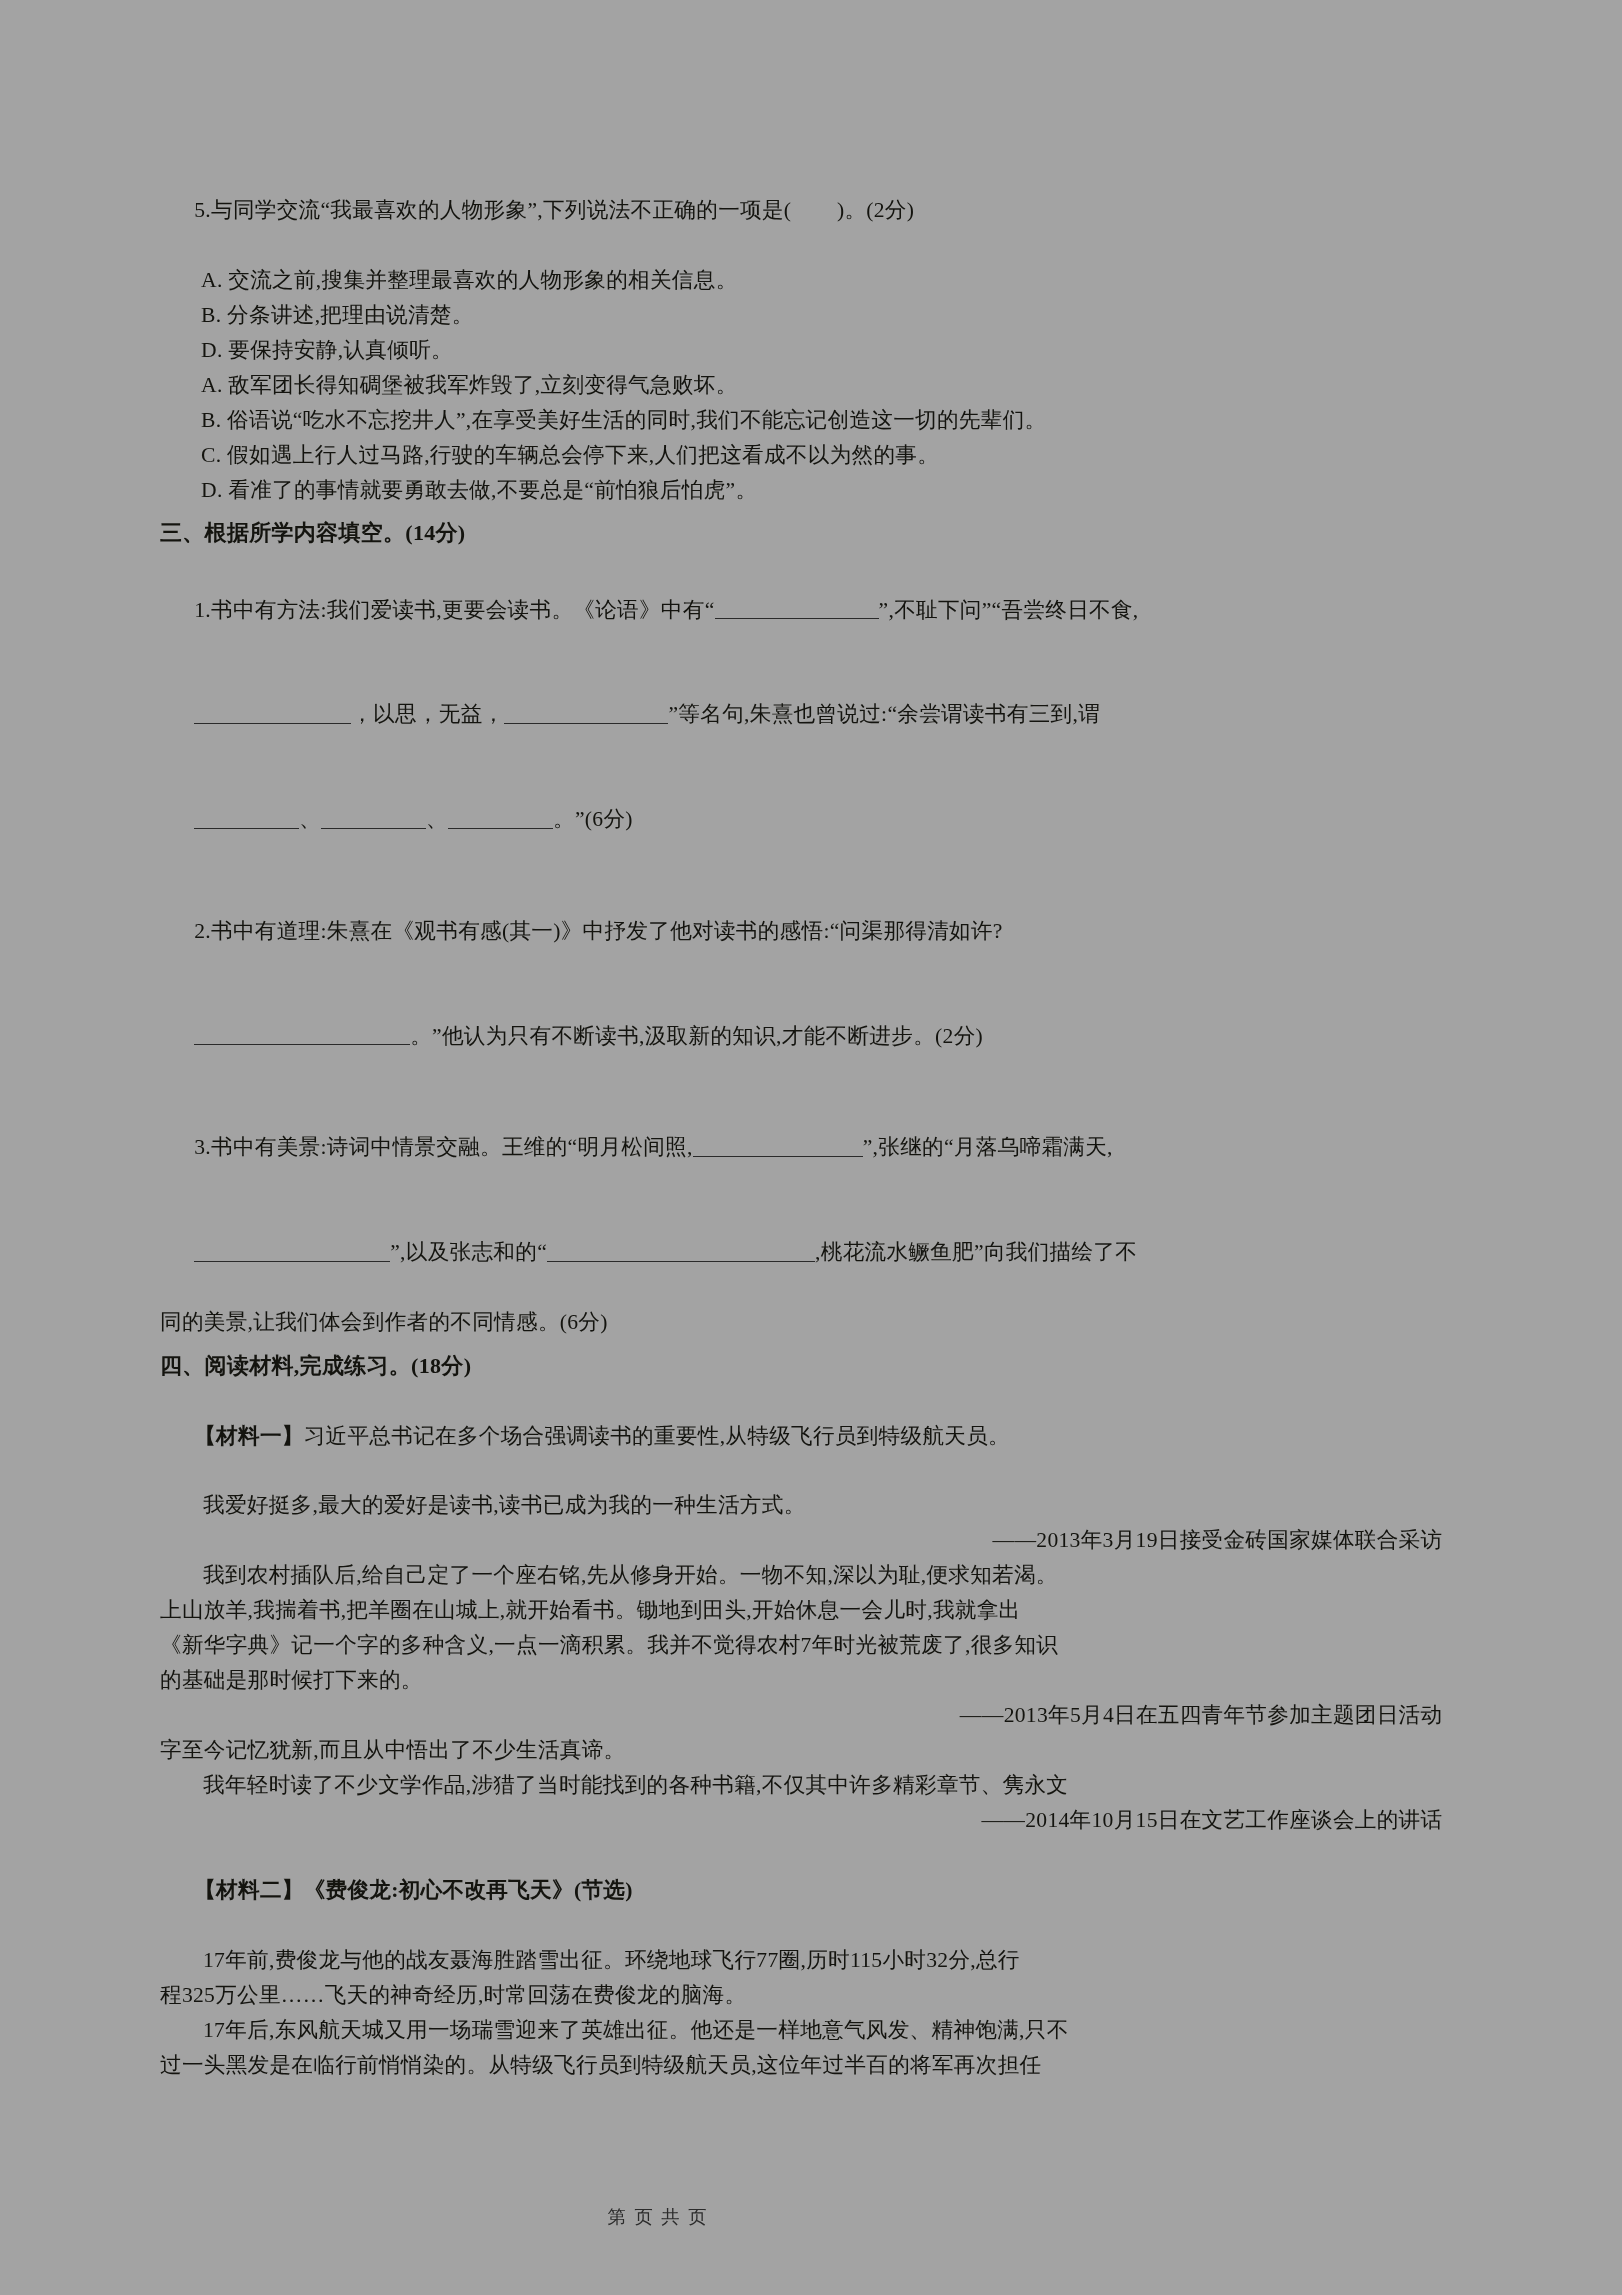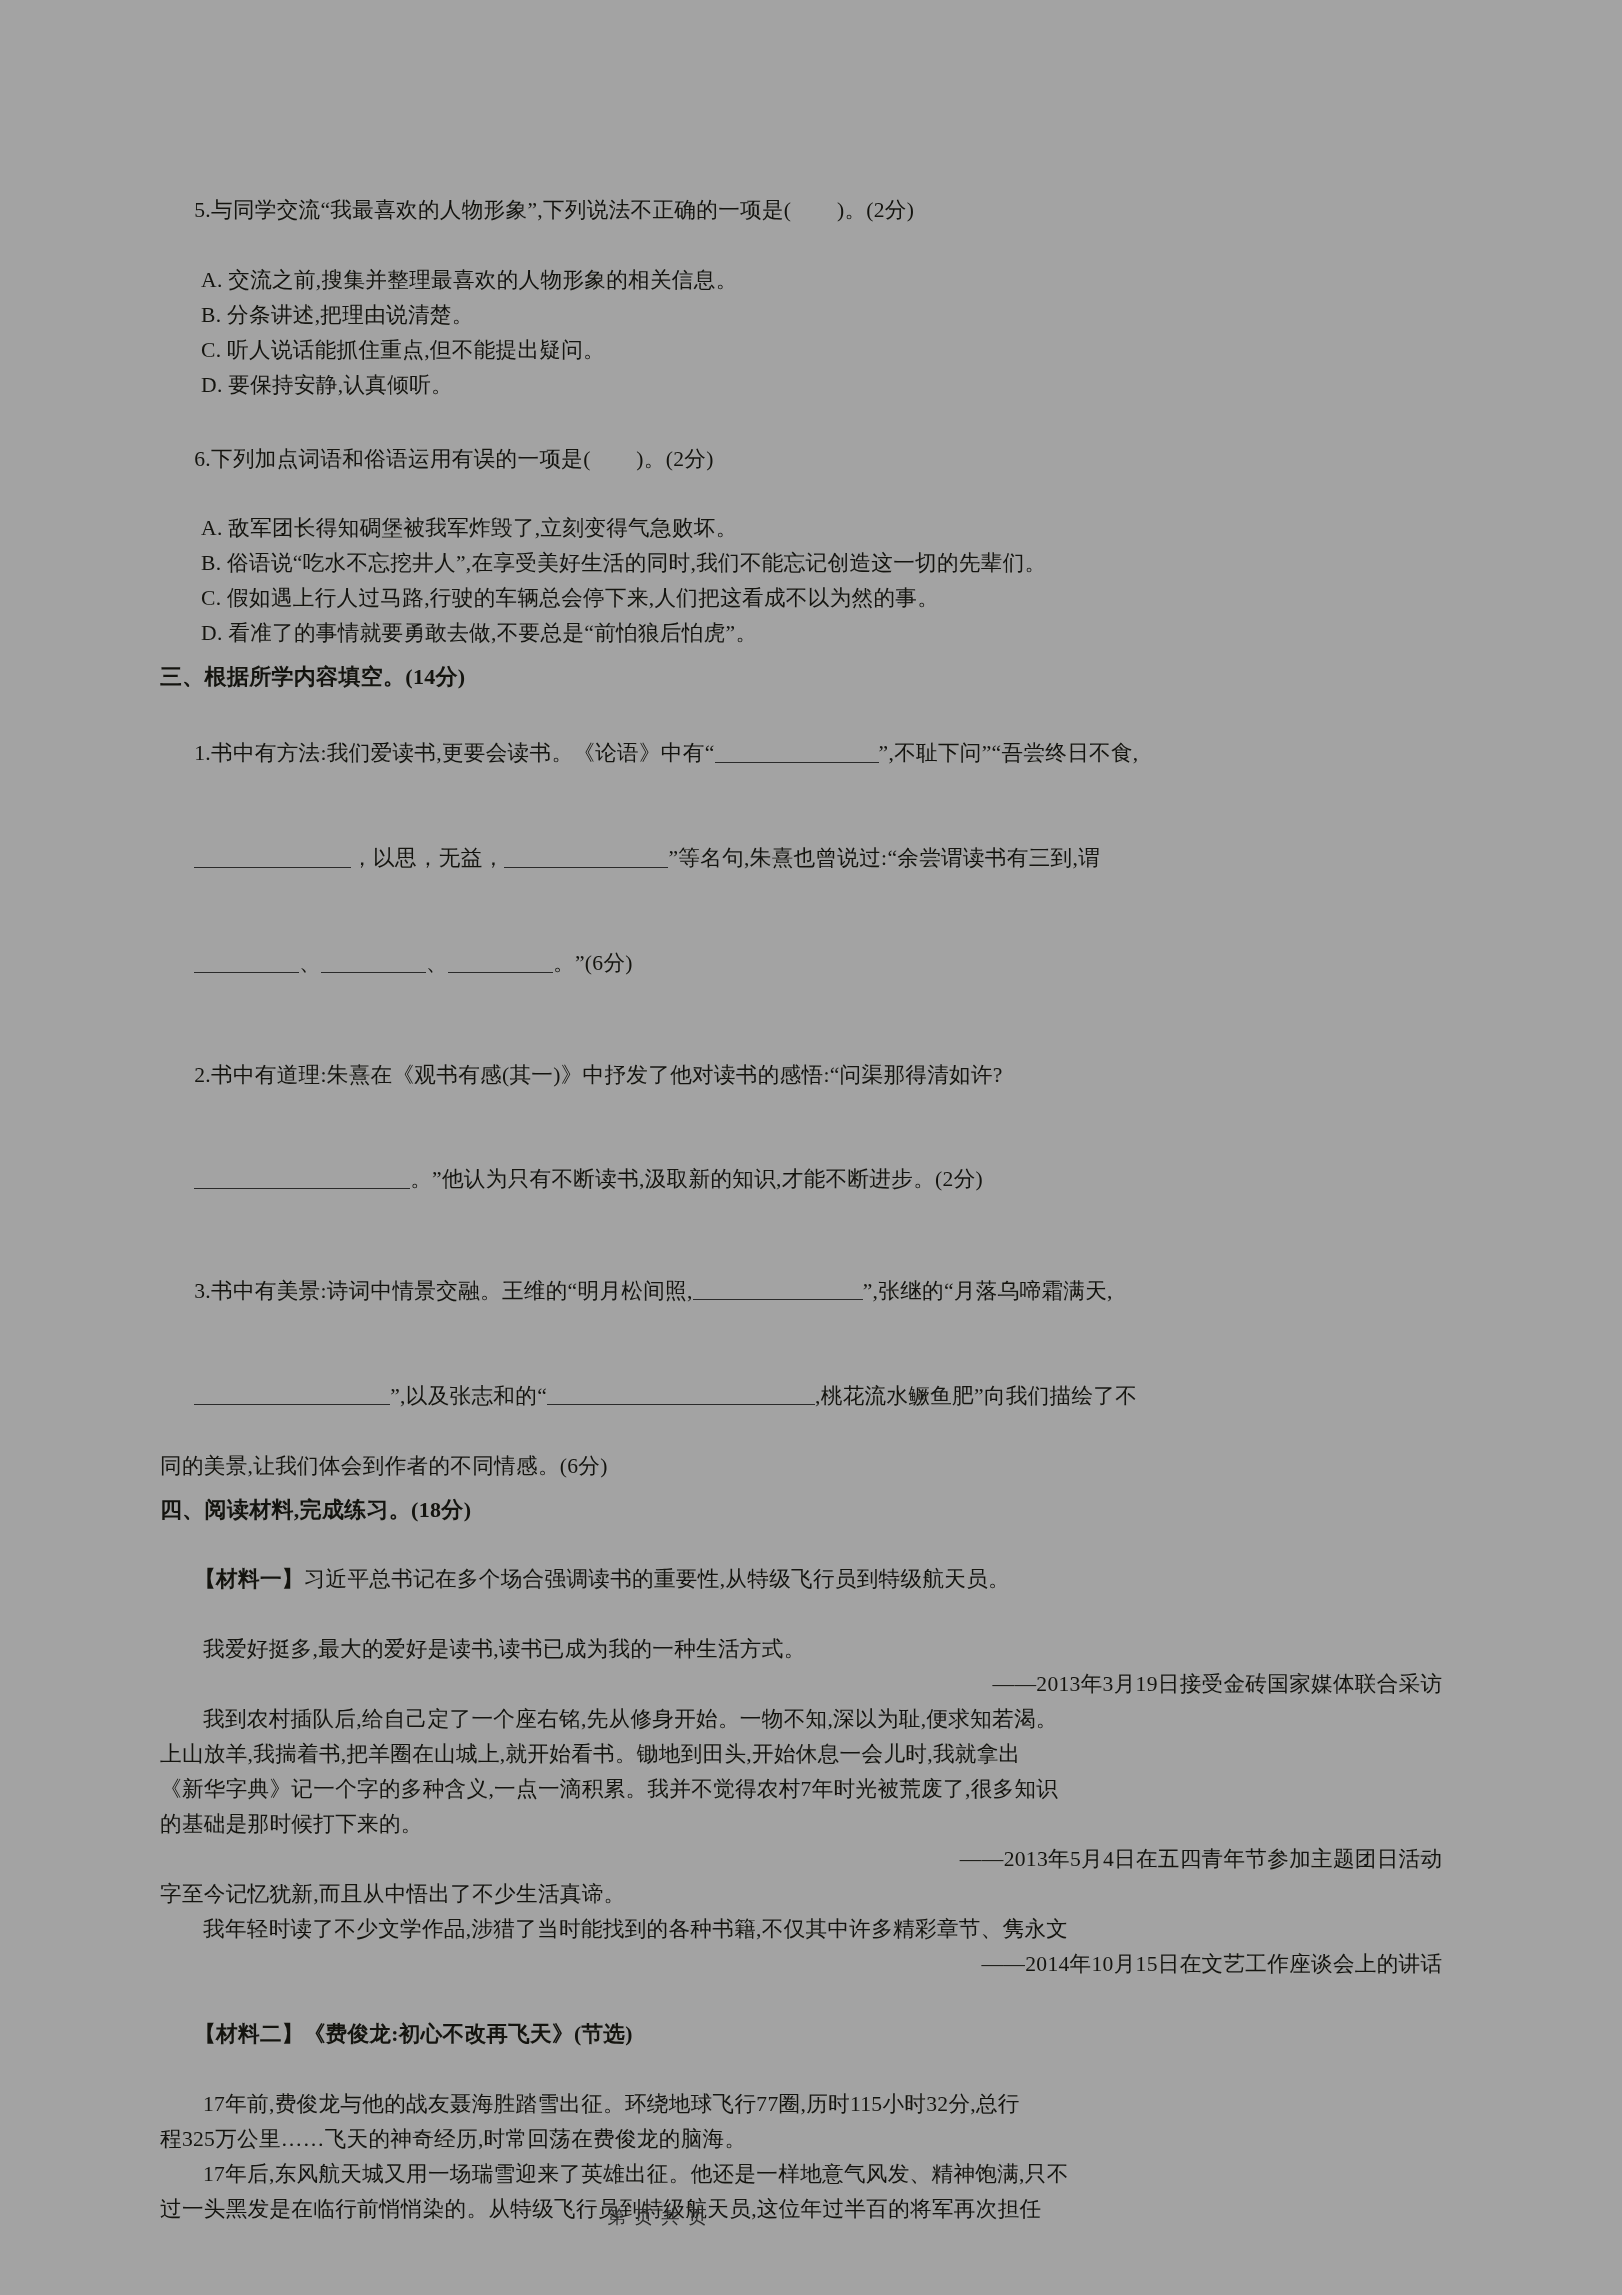--- a/index.html
+++ b/index.html
@@ -90,26 +90,22 @@
 <body>
 
 <div class="page">
   <div class="content">
 
     <div class="line q-num">
       <span>5.</span><span>与同学交流“我最喜欢的人物形象”,下列说法不正确的一项是(        )。(2分)</span>
     </div>
     <div class="line opt">A. 交流之前,搜集并整理最喜欢的人物形象的相关信息。</div>
     <div class="line opt">B. 分条讲述,把理由说清楚。</div>
-    <div class="line opt">C. 听人说话能抓住重点,但不能提出疑问。</div>
     <div class="line opt">D. 要保持安静,认真倾听。</div>
 
-    <div class="line q-num">
-      <span>6.</span><span>下列加点词语和俗语运用有误的一项是(        )。(2分)</span>
-    </div>
     <div class="line opt">A. 敌军团长得知碉堡被我军炸毁了,立刻变得气急败坏。</div>
     <div class="line opt">B. 俗语说“吃水不忘挖井人”,在享受美好生活的同时,我们不能忘记创造这一切的先辈们。</div>
     <div class="line opt">C. 假如遇上行人过马路,行驶的车辆总会停下来,人们把这看成不以为然的事。</div>
     <div class="line opt">D. 看准了的事情就要勇敢去做,不要总是“前怕狼后怕虎”。</div>
 
     <div class="line sect-head">三、根据所学内容填空。(14分)</div>
 
     <div class="line group">
       <span>1.</span><span>书中有方法:我们爱读书,更要会读书。《论语》中有“</span><span class="blank" style="width:164px"></span><span>”,不耻下问”“吾尝终日不食,</span>
     </div>

